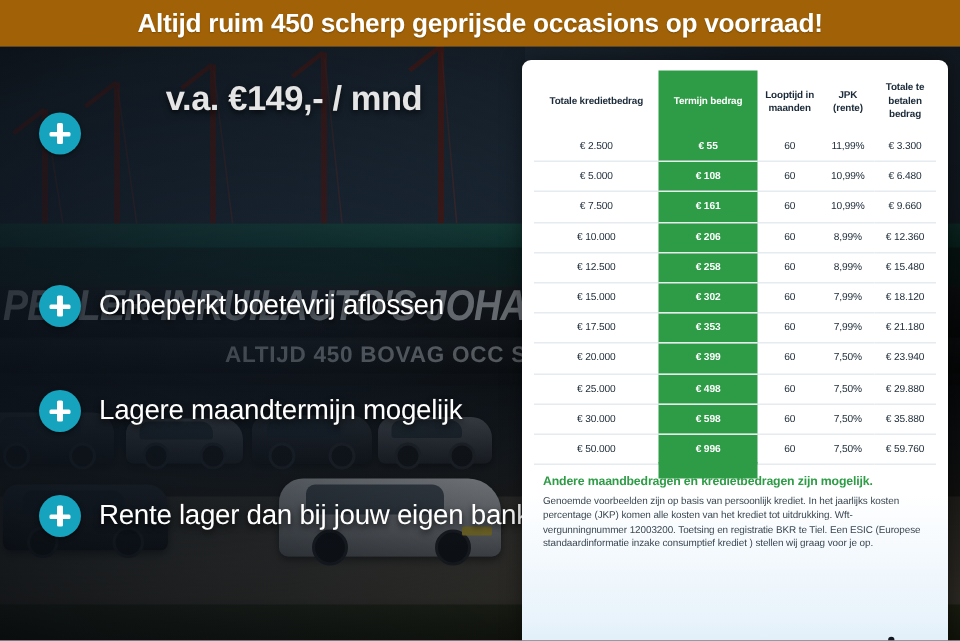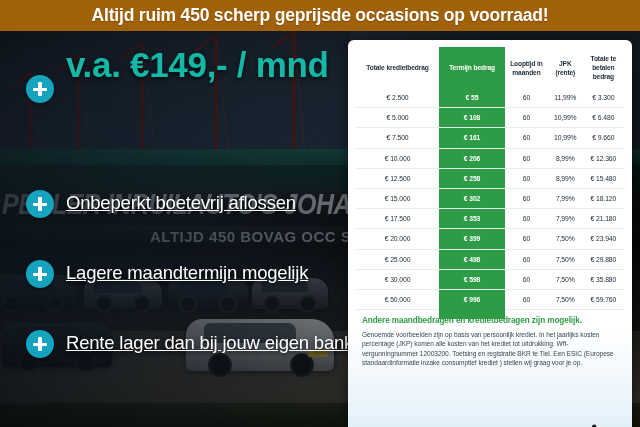--- a/index.html
+++ b/index.html
@@ -182,22 +182,22 @@
   .headline-l1 {
     color:#ffffff;
     font-size:26.5px;
     line-height:30px;
     font-weight:400;
     letter-spacing:-0.3px;
     white-space:nowrap;
     text-shadow: 0 2px 4px rgba(0,0,0,.75);
   }
   .headline-l2 {
-    color:#14b8a6;
-    font-size:35px;
+    color:#e5e5e5;
+    font-size:23px;
     line-height:32px;
     font-weight:bold;
     letter-spacing:-0.3px;
     white-space:nowrap;
     text-shadow: 0 2px 4px rgba(0,0,0,.75);
     text-align:center;
     padding-right:20px;
   }
   .plus {
     position:absolute;
@@ -217,21 +217,20 @@
 
   .bullet {
     position:absolute;
     left:66px;
     color:#ffffff;
     font-size:18.5px;
     font-weight:400;
     letter-spacing:-0.2px;
     white-space:nowrap;
     text-shadow: 0 2px 4px rgba(0,0,0,.85);
-    text-decoration: underline;
   }
 
   
   .card {
     position:absolute;
     left:348px; top:40px;
     width:284px; height:425px;
     background: linear-gradient(180deg,#ffffff 0%,#ffffff 68%,#e8f3fb 88%,#cfe6f5 100%);
     border-radius:6px 6px 0 0;
     box-shadow: 0 0 14px rgba(0,0,0,.45);

